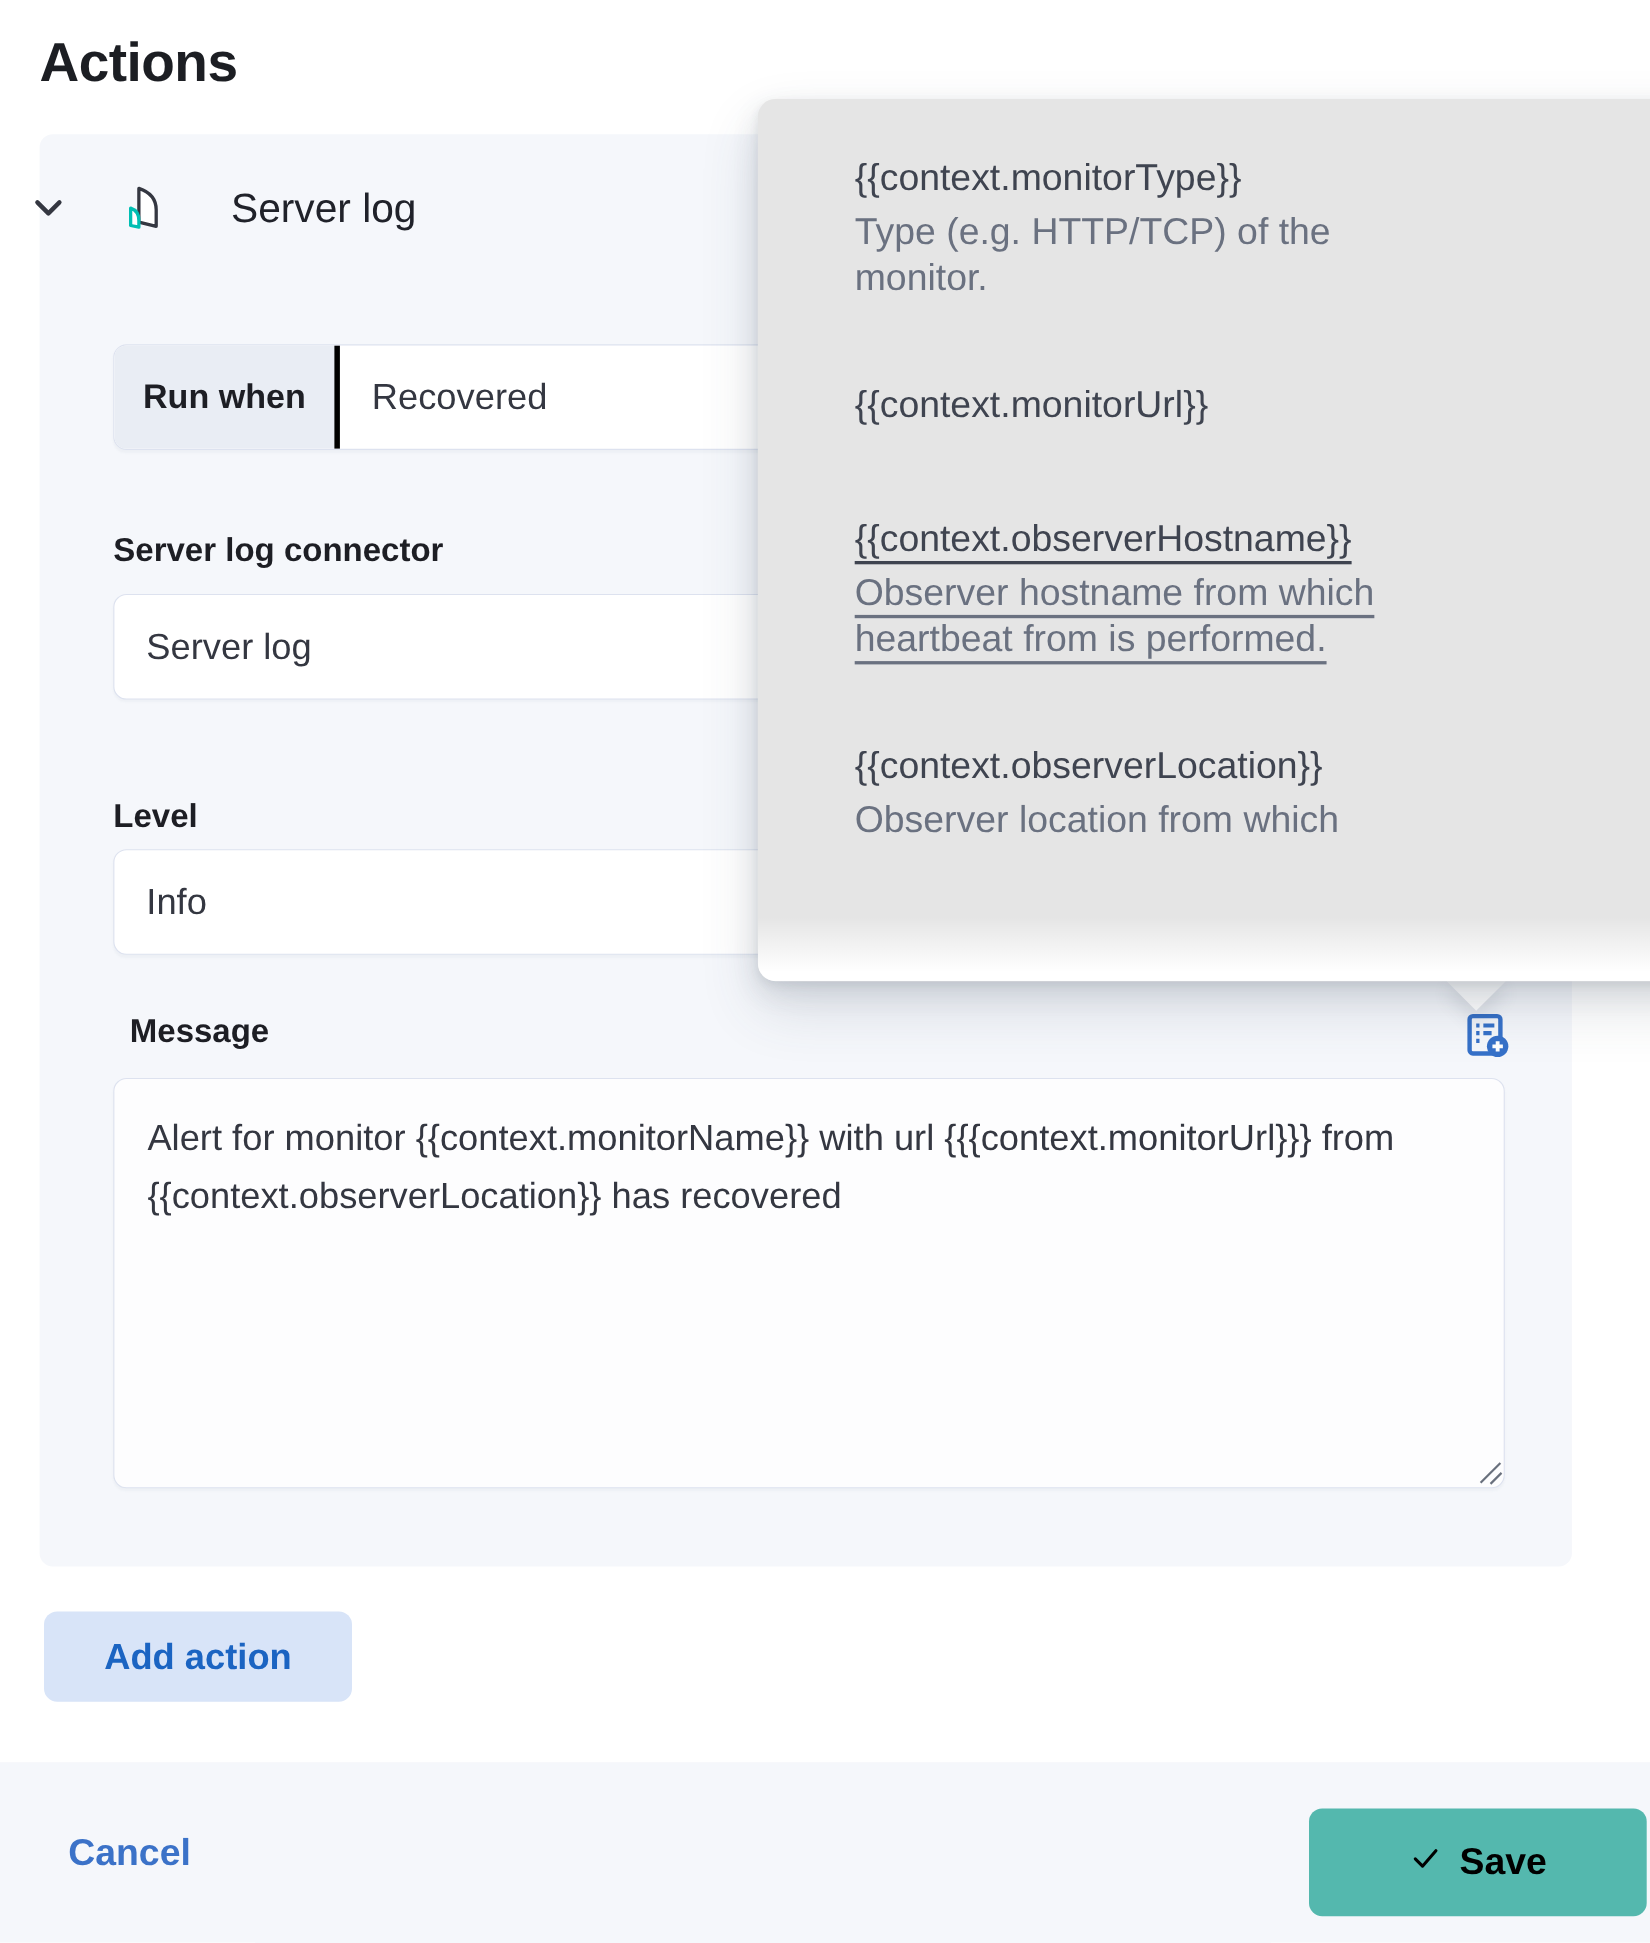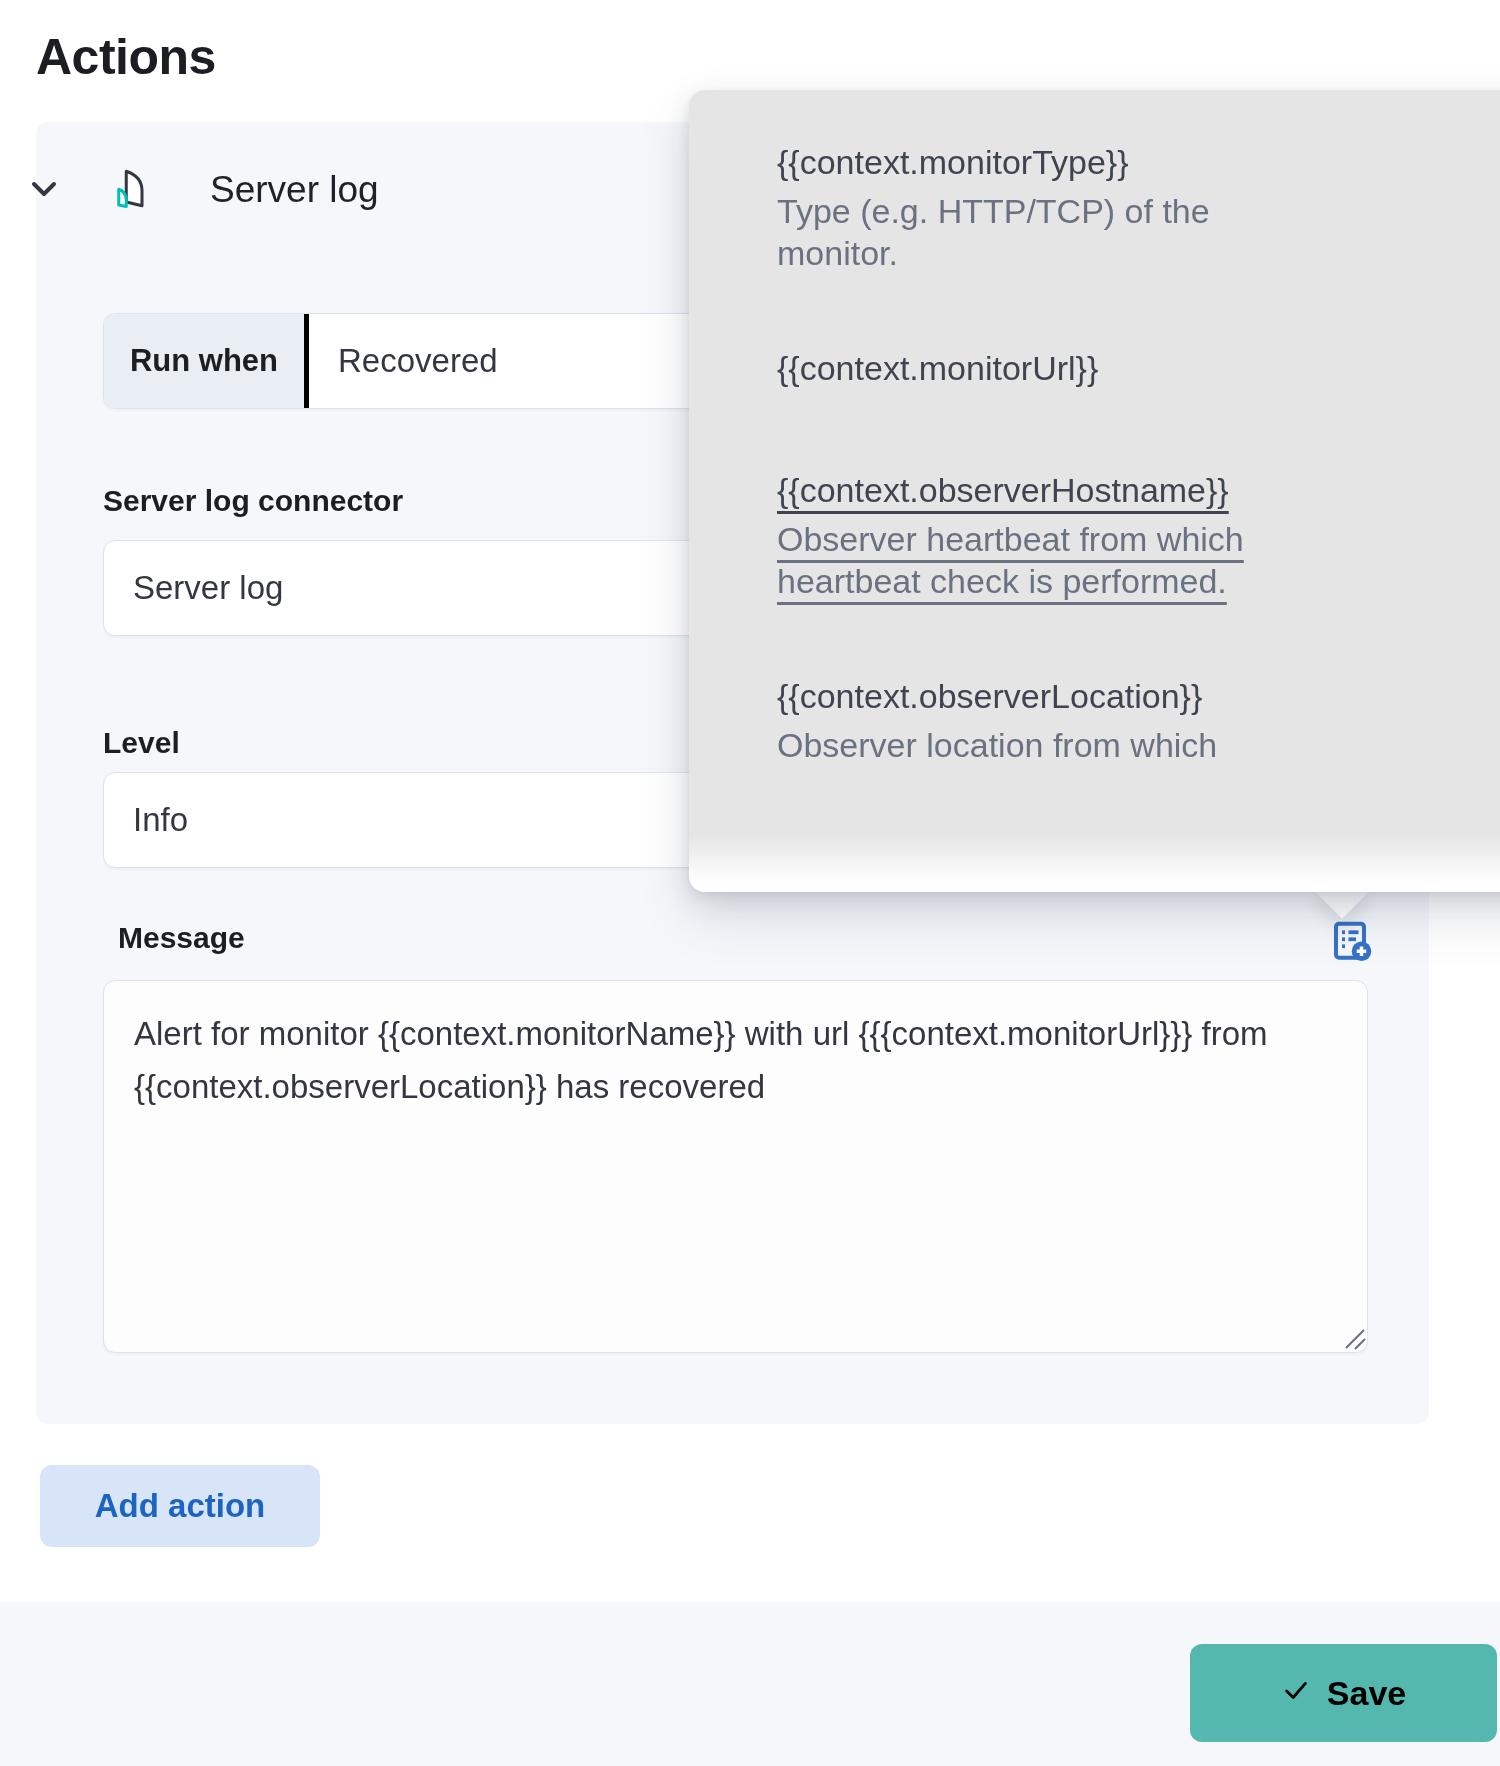--- a/index.html
+++ b/index.html
@@ -128,20 +128,21 @@
 <span class="resize-handle">
   <svg width="30" height="30" viewBox="0 0 30 30">
     <line x1="8" y1="26" x2="26" y2="8" stroke="#69707d" stroke-width="2"></line>
     <line x1="17" y1="27" x2="27" y2="17" stroke="#69707d" stroke-width="2"></line>
   </svg>
 </span>
 
 <button class="add-action-btn">Add action</button>
 
 <div class="footer">
+  <button class="cancel-btn">Cancel</button>
   <button class="save-btn">
     <span>
       <svg width="30" height="30" viewBox="0 0 32 32" fill="none">
         <polyline points="6,17 13,24 26,9" stroke="#000" stroke-width="3" stroke-linecap="round" stroke-linejoin="round"></polyline>
       </svg>
     </span>
     <span>Save</span>
   </button>
 </div>
 
@@ -149,21 +150,21 @@
 <div class="variables-popover">
   <div class="var-item">
     <div class="var-name">{{context.monitorType}}</div>
     <div class="var-desc">Type (e.g. HTTP/TCP) of the monitor.</div>
   </div>
   <div class="var-item">
     <div class="var-name">{{context.monitorUrl}}</div>
   </div>
   <div class="var-item hovered">
     <div class="var-name">{{context.observerHostname}}</div>
-    <div class="var-desc">Observer heartbeat from which heartbeat check is performed.</div>
+    <div class="var-desc">Observer hostname from which heartbeat from is performed.</div>
   </div>
   <div class="var-item">
     <div class="var-name">{{context.observerLocation}}</div>
     <div class="var-desc">Observer location from which</div>
   </div>
   <div class="popover-fade"></div>
   <div class="popover-scrollbar"></div>
 </div>
 
 </body></html>

